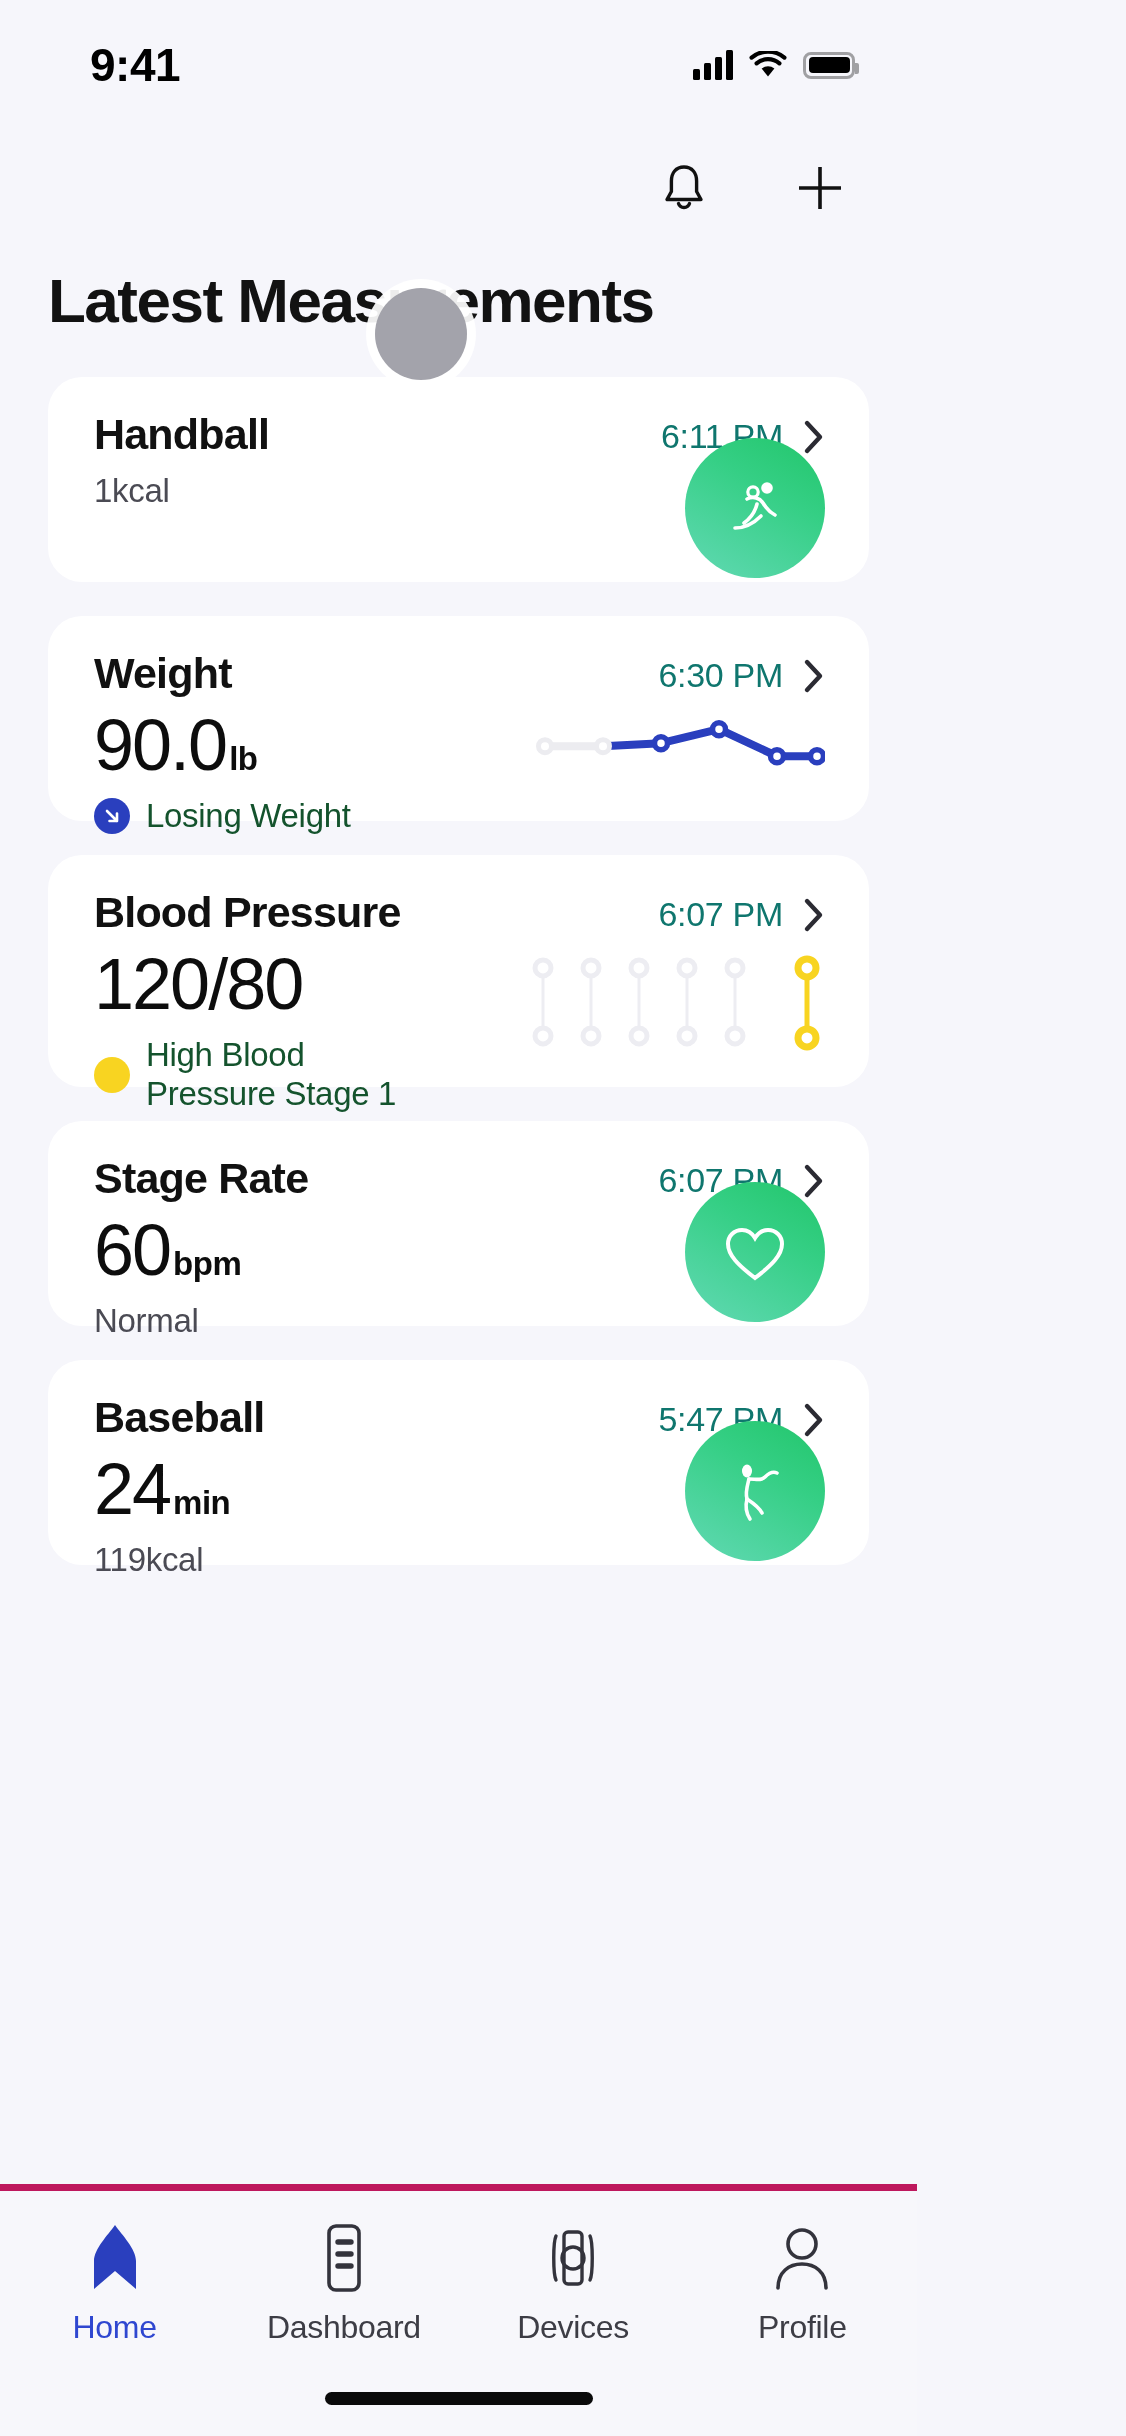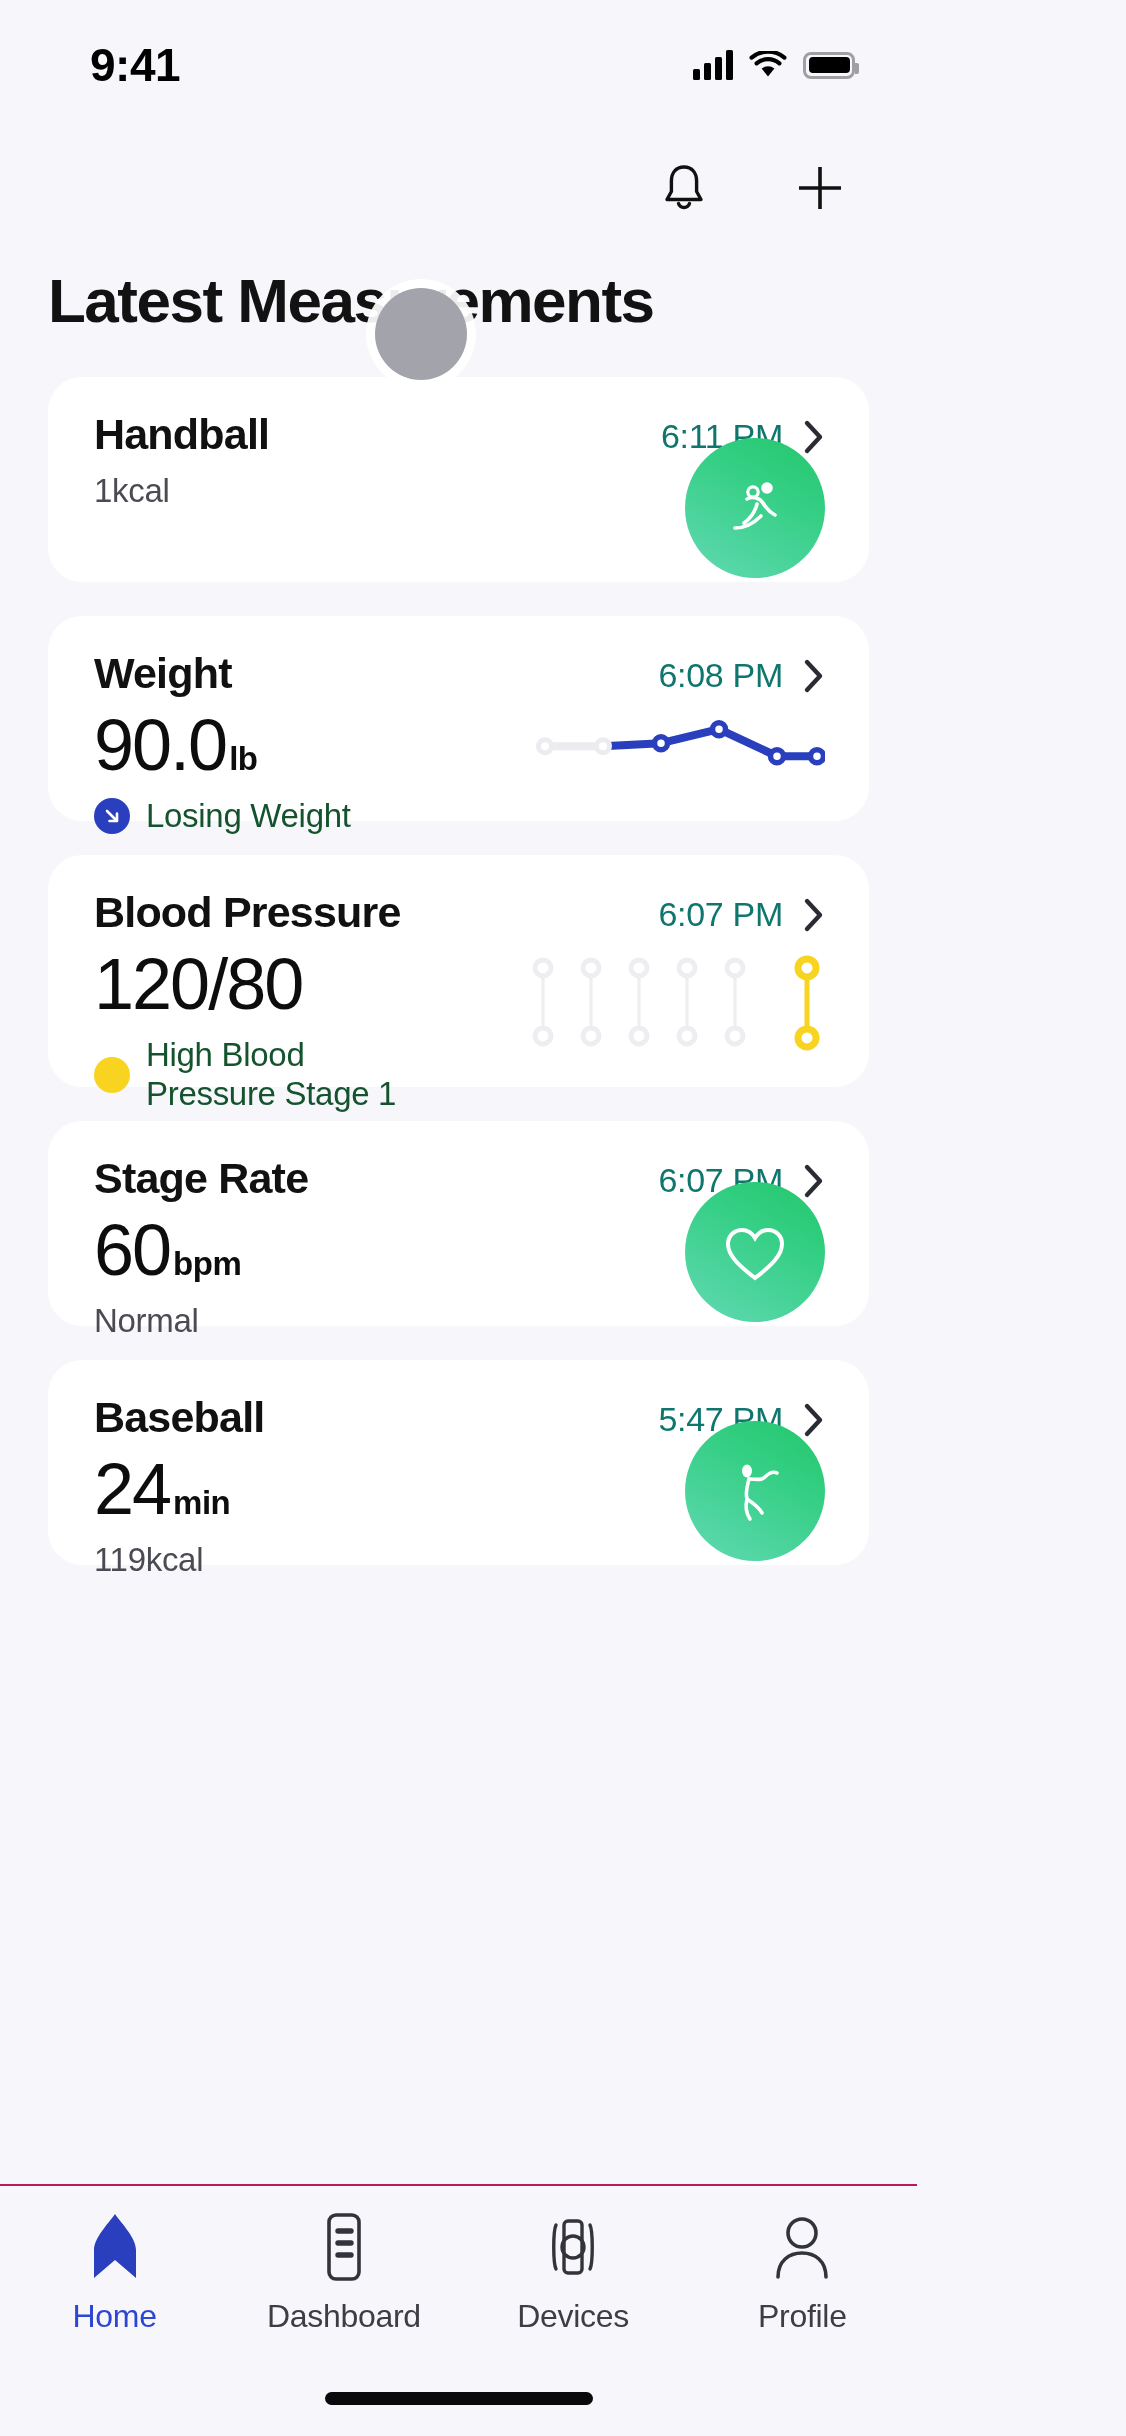--- a/index.html
+++ b/index.html
@@ -192,25 +192,25 @@
     top: 50%;
     transform: translateY(-20%);
   }
   .mini-chart.bp {
     transform: translateY(-22%);
   }
 
   
   .tabbar {
     flex: 0 0 176px;
-    border-top: 2px solid #be185d;
+    border-top: 7px solid #be185d;
     background: #f7f7fb;
     display: flex;
     align-items: flex-start;
-    padding-top: 24px;
+    padding-top: 30px;
   }
   .tab {
     flex: 1 1 0;
     display: flex;
     flex-direction: column;
     align-items: center;
     gap: 14px;
     cursor: pointer;
   }
   .tab-icon { height: 74px; display:flex; align-items:center; justify-content:center; }
@@ -306,21 +306,21 @@
           <path d="M44 38 C42 46 38 52 31 57" fill="none" stroke="#fff" stroke-width="3.6" stroke-linecap="round"></path>
           <path d="M22 62 C30 62 40 58 48 50" fill="none" stroke="#fff" stroke-width="3.6" stroke-linecap="round"></path>
         </svg>
       </div>
     </div>
 
     <div class="card h-tall">
       <div class="card-head">
         <div class="card-title">Weight</div>
         <div class="card-meta">
-          <span class="card-time">6:08 PM</span>
+          <span class="card-time">6:30 PM</span>
           <svg class="chev" width="22" height="36" viewBox="0 0 22 36">
             <path d="M4 4 L17 18 L4 32" fill="none" stroke="#2b2b33" stroke-width="4.4" stroke-linecap="round" stroke-linejoin="round"></path>
           </svg>
         </div>
       </div>
       <div class="card-value">
         <span class="value-num">90.0</span>
         <span class="value-unit">lb</span>
       </div>
       <div class="card-sub">

